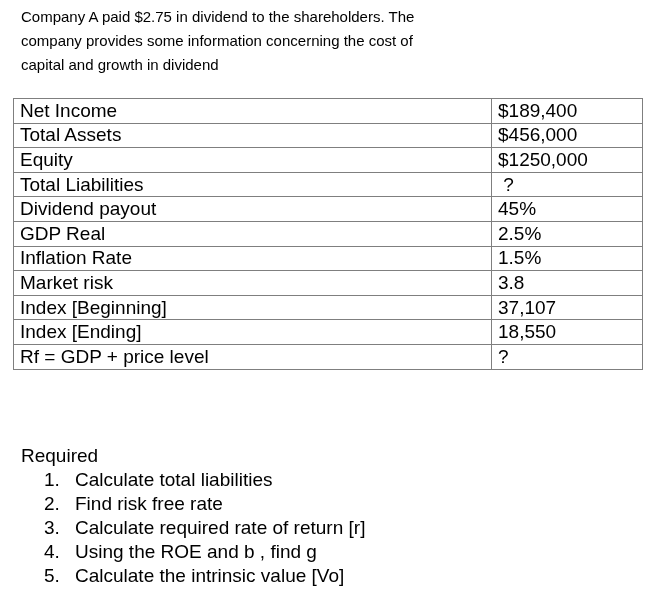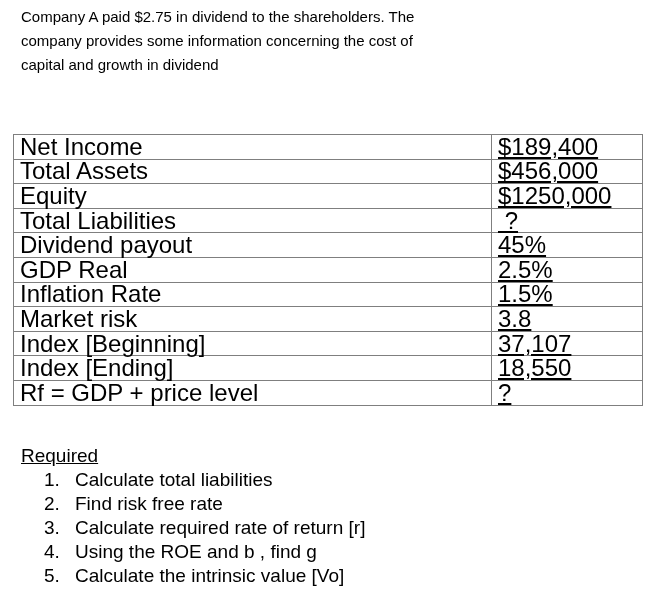--- a/index.html
+++ b/index.html
@@ -23,41 +23,40 @@
       font-size: 15px;
       line-height: 24px;
       margin: 0;
     }
     .data-table {
       position: absolute;
       left: 13px;
       top: 98px;
       width: 630px;
       border-collapse: collapse;
-      font-size: 24px;
-      margin-top: 36px;
+      font-size: 19px;
     }
     .data-table td {
       border: 1px solid #7f7f7f;
       height: 23.6px;
       padding: 0 0 0 6px;
       line-height: 22px;
       vertical-align: middle;
       white-space: nowrap;
     }
     .data-table td.label { width: 471px; }
-    .data-table td.value { width: 144px; padding-left: 6px; text-decoration: underline; }
+    .data-table td.value { width: 144px; padding-left: 6px; }
     .required {
       position: absolute;
       left: 21px;
       top: 444px;
       font-size: 19px;
       line-height: 24px;
     }
-    .required-title { margin: 0; text-decoration: underline; }
+    .required-title { margin: 0; }
     .required-list {
       list-style: none;
       margin: 0;
       padding: 0;
     }
     .required-list li {
       position: relative;
       padding-left: 54px;
       line-height: 24px;
     }

